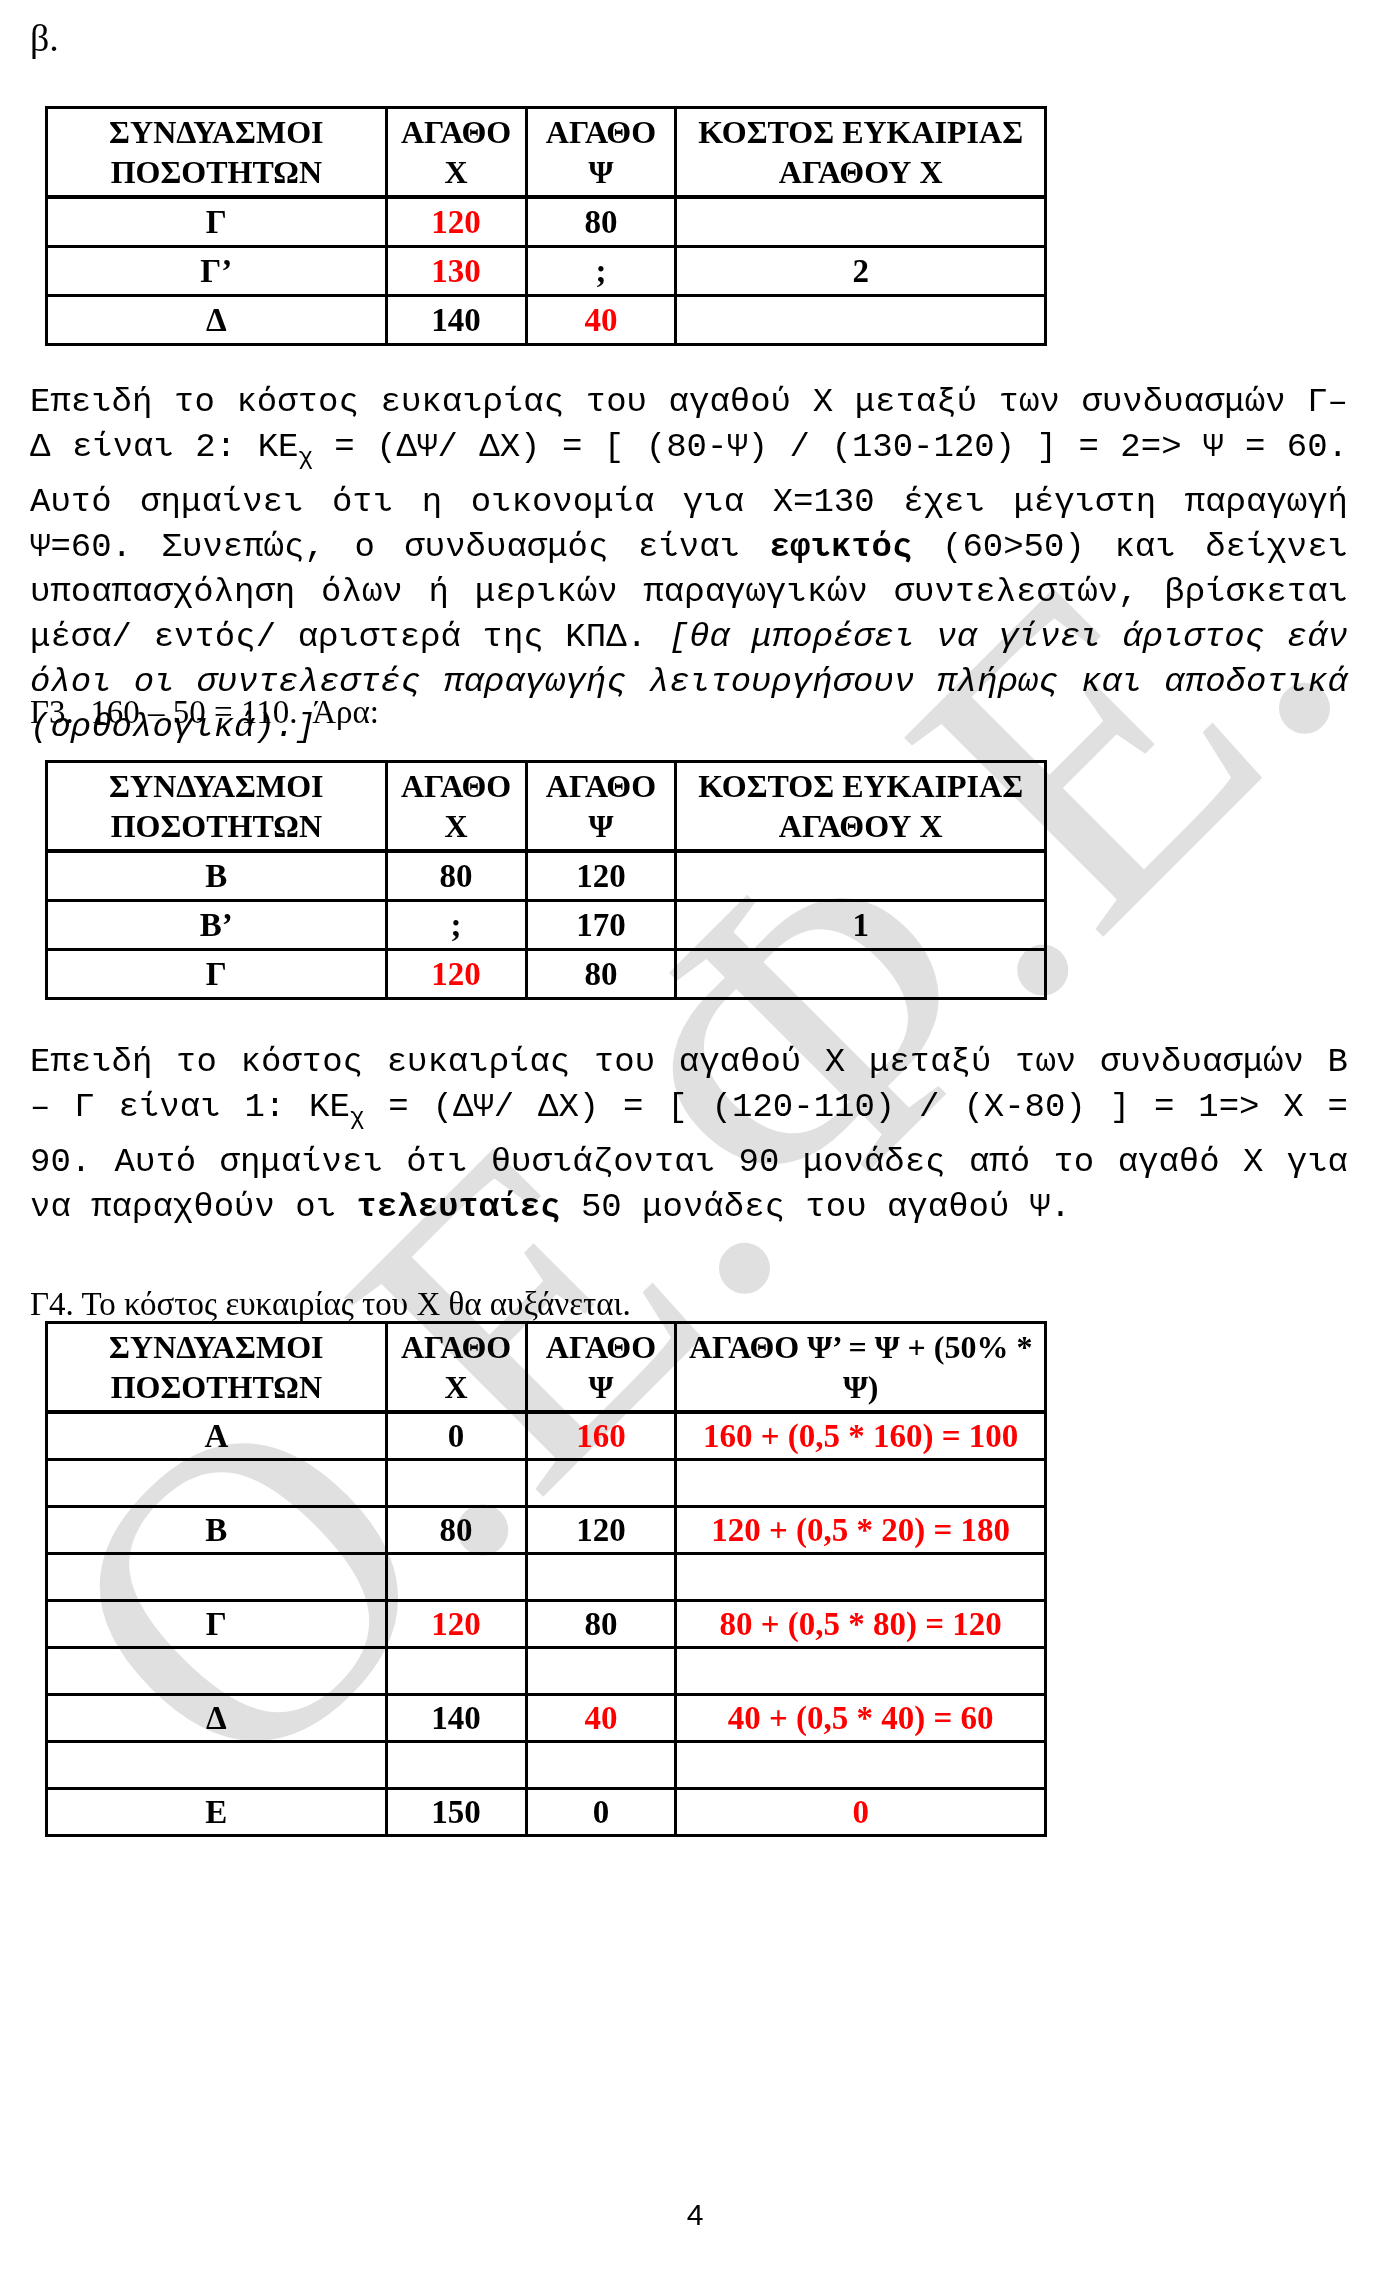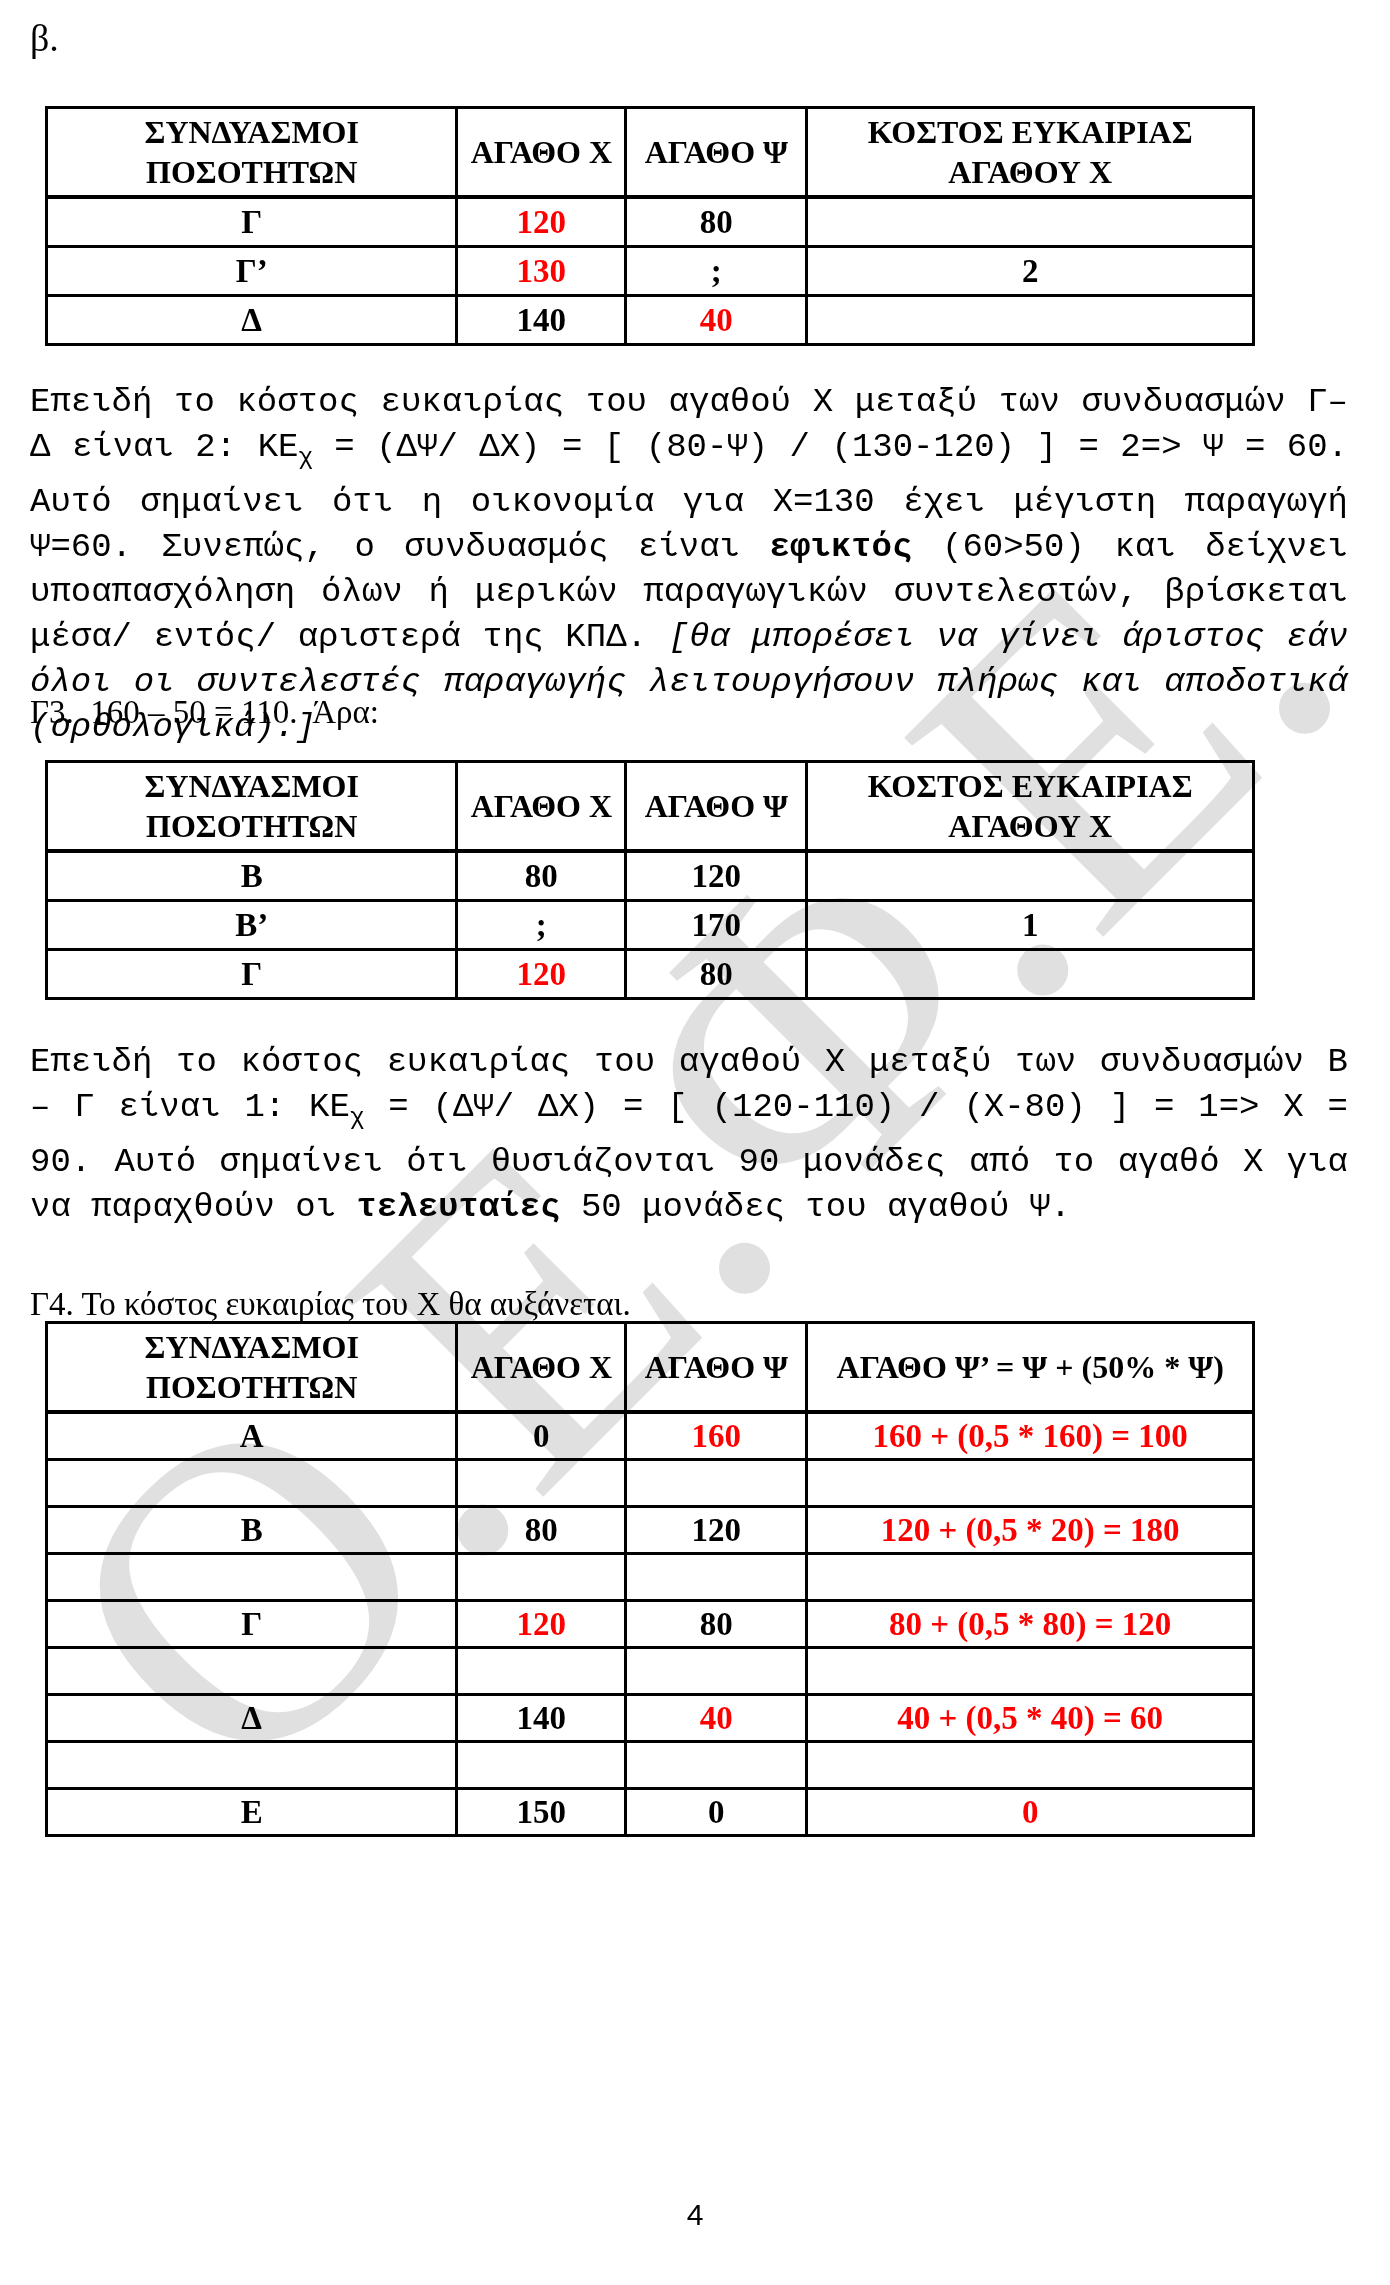--- a/index.html
+++ b/index.html
@@ -17,21 +17,21 @@
     transform:translate(-50%,-50%) rotate(-45deg);
     font-size:430px;
     font-weight:normal;
     color:var(--wm,#e0e0e0);
     white-space:nowrap;
     z-index:0;
     user-select:none;
   }
   .block{position:absolute;z-index:1;}
   .beta{left:30px;top:16px;font-size:38px;}
-  .doc-table{border-collapse:collapse;width:1210px;table-layout:fixed;background:transparent;}
+  .doc-table{border-collapse:collapse;width:1002px;table-layout:fixed;background:transparent;}
   .doc-table col.c1{width:34%;}
   .doc-table col.c2{width:14%;}
   .doc-table col.c3{width:15%;}
   .doc-table col.c4{width:37%;}
   .doc-table th,.doc-table td{
     border:3px solid #000;
     text-align:center;vertical-align:middle;
     font-weight:bold;padding:0 6px;
     overflow:hidden;
   }

